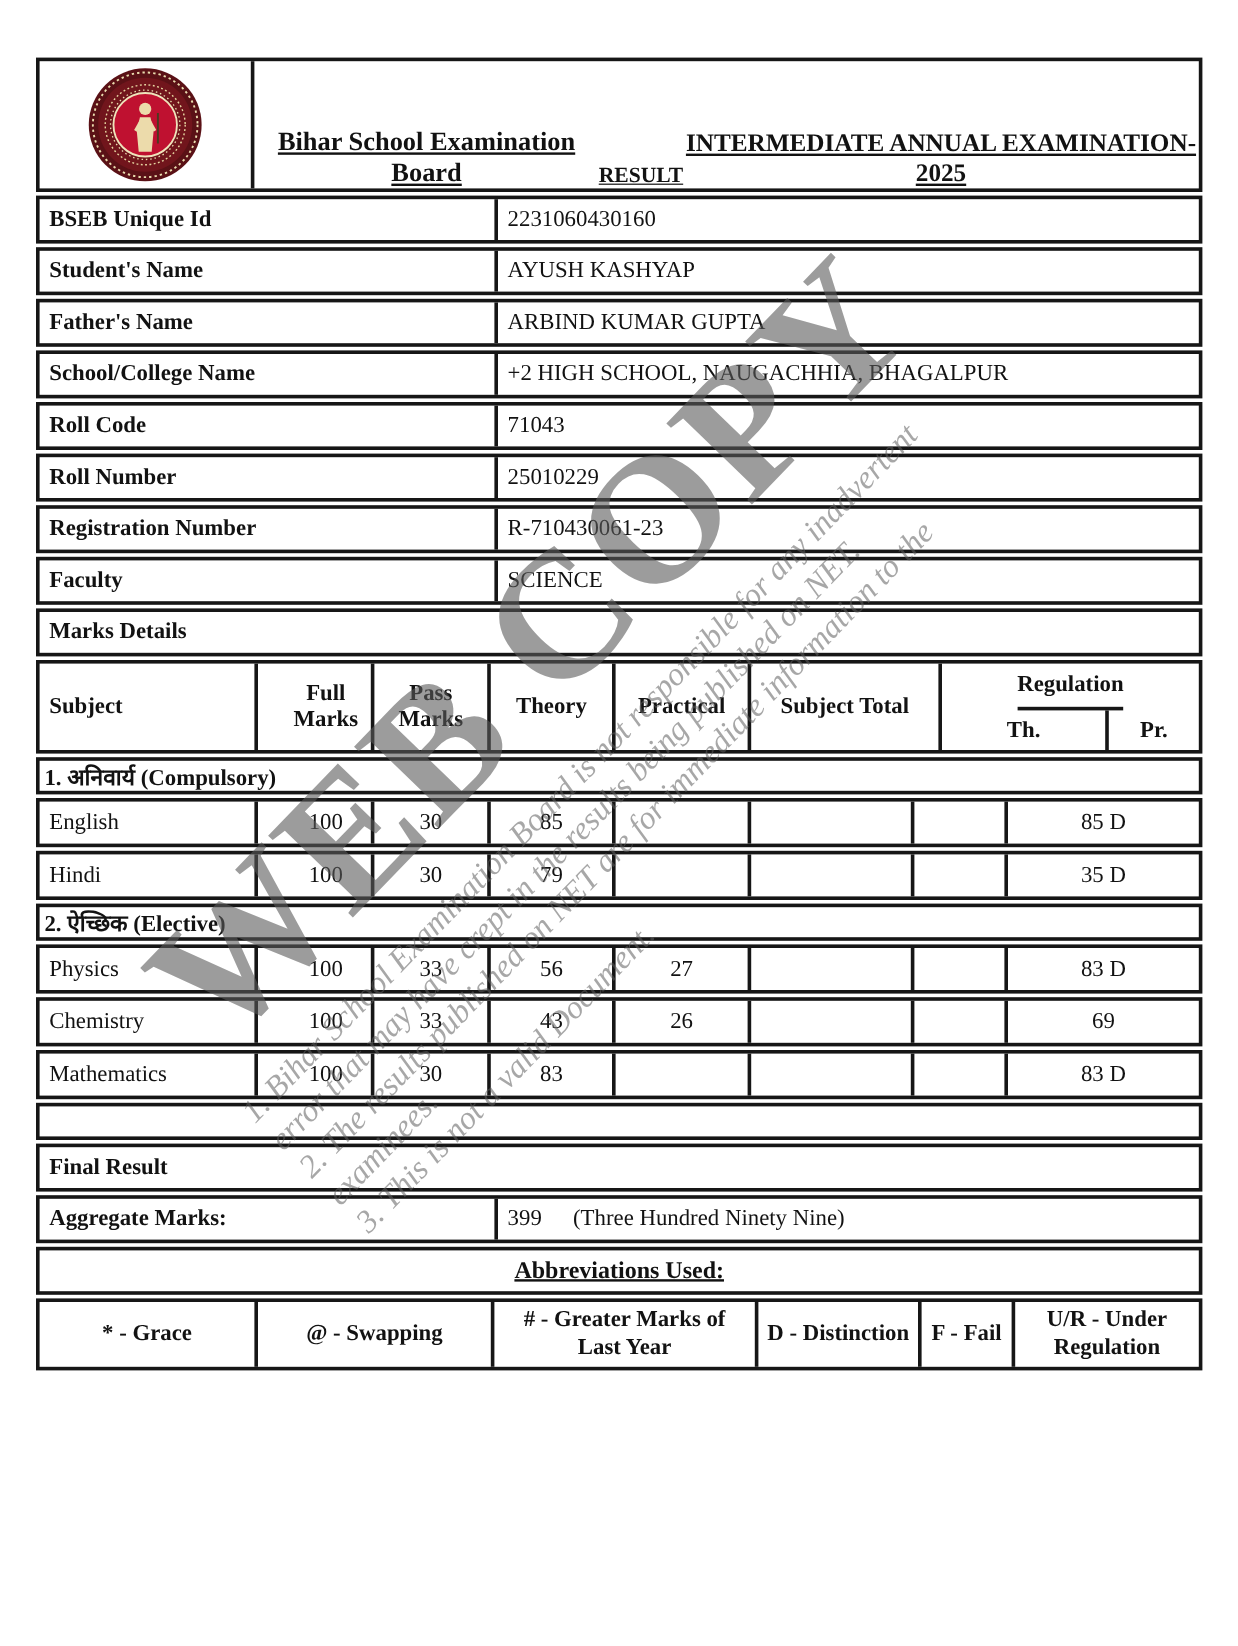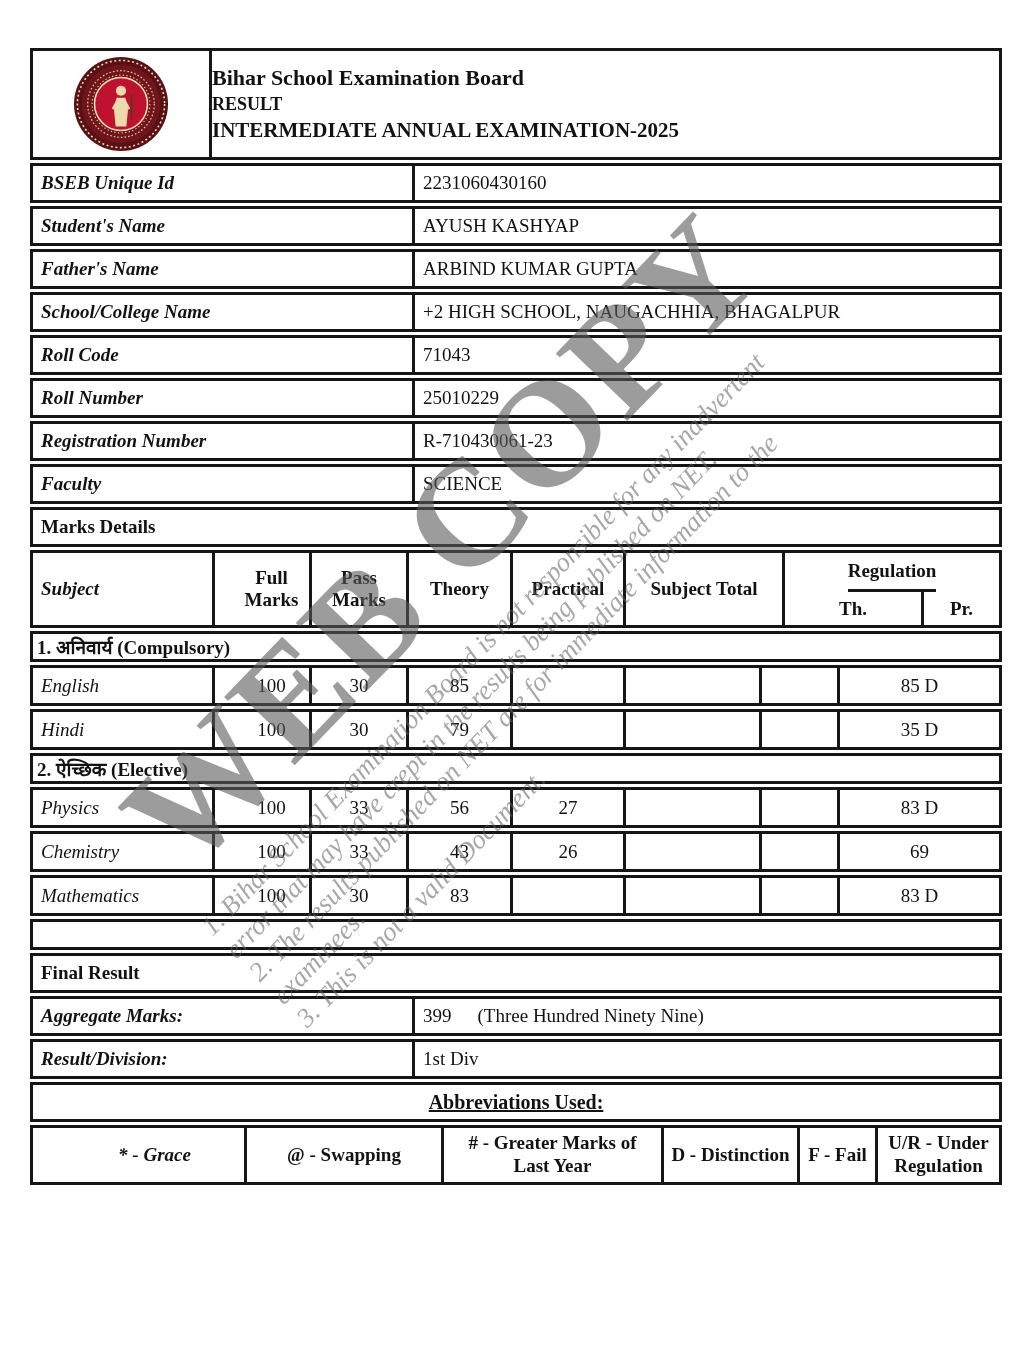--- a/index.html
+++ b/index.html
@@ -14,26 +14,26 @@
   .doc { position:absolute; left:30px; top:48px; width:972px; }
 
   .box {
     box-sizing:border-box;
     border:3px solid #161616;
     margin-bottom:3px;
     display:flex;
     background:transparent;
   }
   .cell { box-sizing:border-box; border-left:3px solid #161616; }
-  .cell:first-child { border-left:none;font-style:italic; }
+  .cell:first-child { border-left:none; }
 
   
   .header-box { height:112px; }
   .logo-cell { width:176px; display:flex; align-items:center; justify-content:center; }
-  .title-cell { flex:1; display:flex; flex-direction:column; align-items:flex-start; justify-content:center; text-align:center; }
+  .title-cell { flex:1; display:flex; align-items:flex-end; justify-content:center; text-align:center;text-decoration:underline; }
   .t1 { font-size:22px; font-weight:bold; }
   .t2 { font-size:18px; font-weight:bold; margin-top:3px; }
   .t3 { font-size:21px; font-weight:bold; margin-top:3px; }
 
   
   .info-row { height:40px; align-items:stretch; }
   .ilabel { width:379px; font-weight:bold; font-size:19px; display:flex; align-items:center; padding-left:8px; }
   .ivalue { flex:1; font-size:19px; display:flex; align-items:center; padding-left:8px;font-family:Liberation Serif, serif; }
 
   .full-label { height:40px; font-weight:bold; font-size:19px; align-items:center; padding-left:8px; }
@@ -63,21 +63,21 @@
   .mrow .cell { display:flex; align-items:center; justify-content:center; font-size:19px; }
   .mrow .c-subject { justify-content:flex-start; padding-left:8px; }
 
   .empty-row { height:31px; }
 
   .agg-words { margin-left:26px; }
 
   
   .abbr-head { height:40px; align-items:center; justify-content:center; }
   .abbr-head span { font-weight:bold; font-size:20px; text-decoration:underline; }
-  .abbr-row { height:60px;padding-left:32px; }
+  .abbr-row { height:60px; }
   .abbr-row .cell { display:flex; align-items:center; justify-content:center; text-align:center; font-weight:bold; font-size:19px; line-height:1.2; padding:0 6px; }
   .a-grace { width:179px; } .a-swap { width:197px; } .a-great { width:220px; }
   .a-dist { width:136px; } .a-fail { width:78px; } .a-ur { flex:1; }
 
   
   .wm-stamp {
     position:absolute; left:28px; top:468px; width:800px;
     text-align:center;
     font-size:150px; font-weight:bold; letter-spacing:3px;
     color:rgba(90,90,90,0.60);
@@ -237,24 +237,20 @@
     <div class="box empty-row"></div>
 
     <div class="box full-label">Final Result</div>
     <div class="box info-row">
       <div class="cell ilabel">Aggregate Marks:</div>
       <div class="cell ivalue">
         <span>399</span>
         <span class="agg-words">(Three Hundred Ninety Nine)</span>
       </div>
     </div>
-    <div class="box info-row">
-      <div class="cell ilabel">Result/Division:</div>
-      <div class="cell ivalue">1st Div</div>
-    </div>
 
     <div class="box abbr-head">
       <span>Abbreviations Used:</span>
     </div>
     <div class="box abbr-row">
       <div class="cell a-grace">* - Grace</div>
       <div class="cell a-swap">@ - Swapping</div>
       <div class="cell a-great"># - Greater Marks of Last Year</div>
       <div class="cell a-dist">D - Distinction</div>
       <div class="cell a-fail">F - Fail</div>

